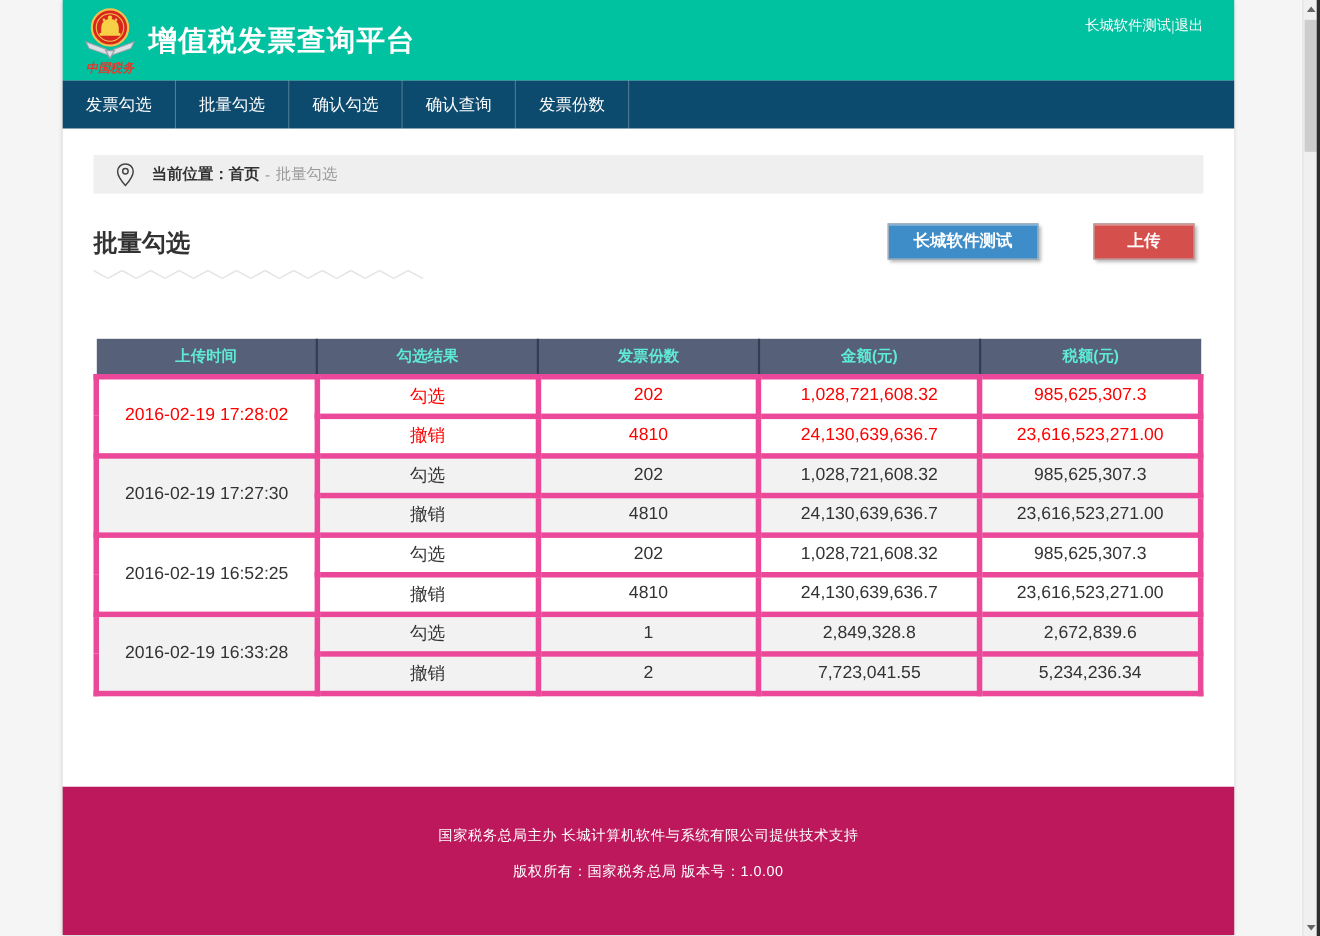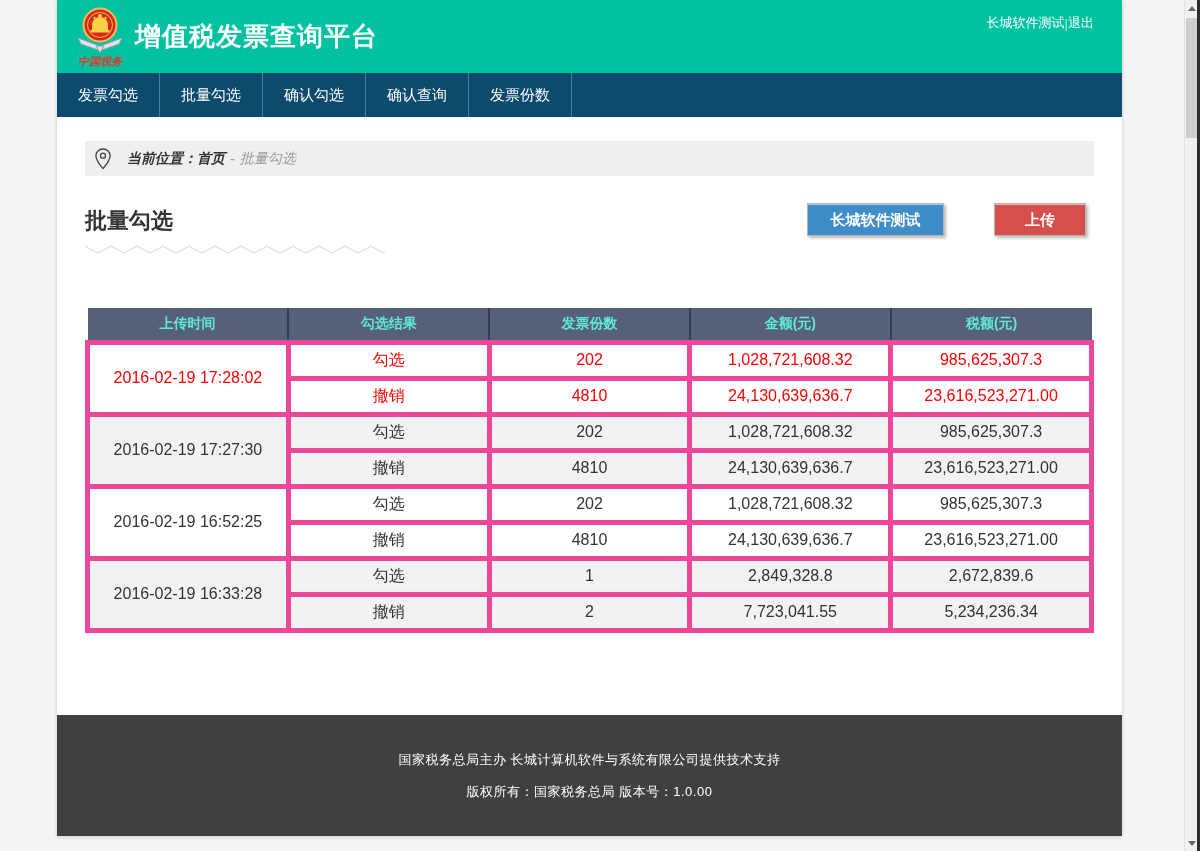--- a/index.html
+++ b/index.html
@@ -18,21 +18,21 @@
   .user-links span { cursor:pointer; }
   .user-sep { opacity:.7; }
 
   
   .main-nav { height:44px; background:#0c4a6e; display:flex; }
   .nav-item { width:103px; display:flex; align-items:center; justify-content:center; color:#fff; font-size:15px; border-right:1px solid rgba(255,255,255,.28); cursor:pointer; }
 
   
   .main-area { background:#fff; height:598px; position:relative; }
 
-  .breadcrumb { position:absolute; left:28px; right:28px; top:24px; height:35px; background:#efefef; display:flex; align-items:center; padding-left:8px; font-size:14px;font-style:italic; }
+  .breadcrumb { position:absolute; left:28px; right:28px; top:24px; height:35px; background:#efefef; display:flex; align-items:center; padding-left:19px; font-size:14px; }
   .pin-icon { width:20px; height:24px; margin-right:14px; }
   .crumb-bold { color:#333; font-weight:bold; }
   .crumb-dim { color:#999; margin-left:5px; }
 
   .title-row { position:absolute; left:28px; right:28px; top:86px; height:36px; }
   .page-title { position:absolute; left:0; top:3px; font-size:22px; font-weight:bold; color:#333; }
   .btn { position:absolute; top:0; height:33px; border:1px solid #b5b5b5; color:#fff; font-size:15px; font-weight:bold; text-align:center; line-height:31px; cursor:pointer; box-shadow:2px 2px 3px rgba(0,0,0,.28), inset 0 1px 0 rgba(255,255,255,.55); }
   .btn-download { right:150px; width:137px; background:#3e8dc8; }
   .btn-upload { right:8px; width:92px; background:#d5504c; }
 
@@ -40,21 +40,21 @@
 
   
   .grid-table { position:absolute; left:28px; top:191px; width:1009px; border-collapse:collapse; table-layout:fixed; border-bottom:2px solid #a2a2a2; }
   .grid-table th { background:#566078; color:#5eead4; font-size:14px; font-weight:bold; height:34px; border-left:2px solid #333c55; }
   .grid-table th:first-child { border-left:none; }
   .grid-table td { border:5px solid #ec4899; height:36px; text-align:center; font-size:16px; color:#333; background:#fff; }
   .grid-table tr.shaded td { background:#f2f2f2; }
   .grid-table tr.red td { color:#fe0000; }
 
   
-  .site-footer { height:121px; background:#404040; color:#fff; font-size:13px; text-align:center; padding-top:36px; }
+  .site-footer { height:135px; background:#be185d; color:#fff; font-size:13px; text-align:center; padding-top:36px; }
   .site-footer p { margin-bottom:14px; letter-spacing:.5px; }
 
   
   .scrollbar { position:absolute; top:0; right:3px; width:13px; height:851px; background:#f0f0f0; border-left:1px solid #e2e2e2; }
   .sb-btn { position:absolute; left:0; width:13px; height:16px; display:flex; align-items:center; justify-content:center; cursor:pointer; }
   .sb-up { top:0; }
   .sb-down { bottom:0; }
   .sb-tri { width:0; height:0; border-left:4px solid transparent; border-right:4px solid transparent; }
   .sb-up .sb-tri { border-bottom:5px solid #666; }
   .sb-down .sb-tri { border-top:5px solid #666; }

